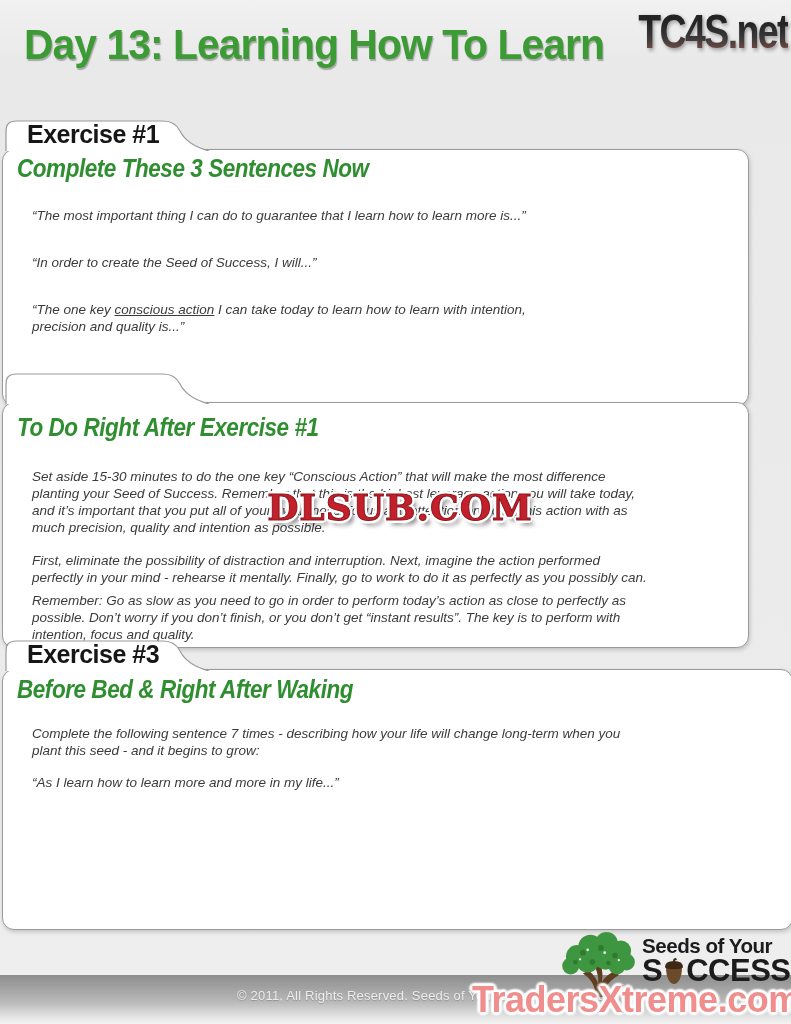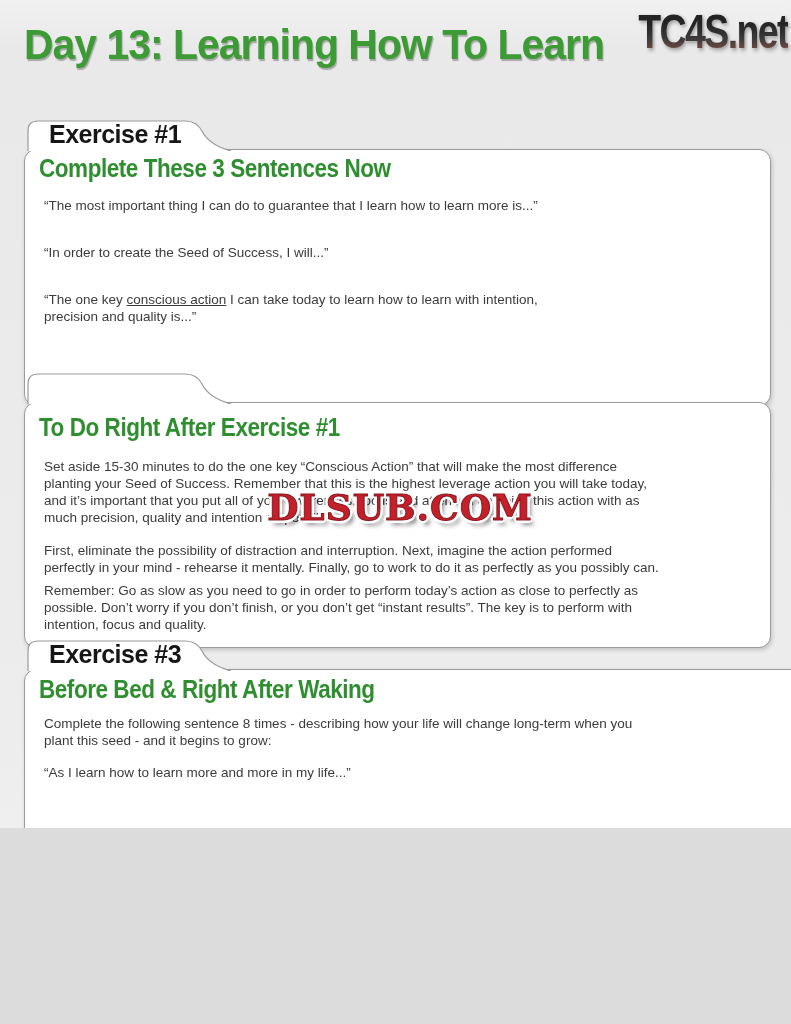--- a/index.html
+++ b/index.html
@@ -1,58 +1,59 @@
 <!DOCTYPE html>
 <html><head>
 <meta charset="utf-8">
 <style>
   html,body{margin:0;padding:0;}
   body{font-family:"Liberation Sans", sans-serif; background:#dcdcdc;}
   .page{
-    position:relative; width:791px; height:828px; margin:0 auto;
+    position:relative; width:791px; height:1024px; margin:0 auto;
     background:linear-gradient(180deg,#f1f1f1 0%,#e9e9e9 6%,#ececec 80%,#efefef 100%);
     overflow:hidden;
   }
   
   .page-title{
     position:absolute; left:24px; top:20px; z-index:2;
     font-size:43px; font-weight:800; color:#3d9b35; letter-spacing:-1px;
     transform:scaleX(.95); transform-origin:left top; white-space:nowrap;
     text-shadow:1px 2px 1px rgba(70,70,70,.4);
   }
   .wm-top{
     position:absolute; right:3px; top:4px; z-index:3;
     font-size:48px; font-weight:800; letter-spacing:-2px; white-space:nowrap;
     transform:scaleX(.78); transform-origin:right top;
     background:linear-gradient(180deg,#242424 35%,#3a3a3a 62%,#8a5044 92%);
     -webkit-background-clip:text; background-clip:text; color:transparent;
     filter:drop-shadow(2px 2px 2px rgba(0,0,0,.35));
   }
   
-  .section{position:absolute; left:24px; width:747px;}
+  .section{position:absolute; left:2px; width:747px;}
   .sec1{top:120px; height:286px; z-index:4;}
   .sec2{top:373px; height:275px; z-index:5;}
   .sec3{top:640px; height:290px; z-index:6;padding-left:44px;}
   .tab{position:absolute; left:3px; top:0; width:205px; height:31px; z-index:2;}
   .tab svg{display:block;}
   .tab-label{
     position:absolute; left:22px; top:0px; font-size:25px; font-weight:800;
     color:#161616; letter-spacing:-0.5px; white-space:nowrap;
   }
   .panel{
     position:absolute; left:0; right:0; top:29px; bottom:0;
     background:#fff; border:1px solid #9a9a9a; border-radius:12px;
     box-shadow:1px 2px 4px rgba(0,0,0,.18);
+    font-style:italic;
   }
   .panel-sub{
     position:absolute; left:14px; font-size:25px; font-weight:700; color:#2f8f30;
     letter-spacing:-0.5px; white-space:nowrap; transform:scaleX(.9); transform-origin:left top;
   }
   .body-text{
-    position:absolute; left:15px; right:14px; margin:4px;
+    position:absolute; left:15px; right:14px; margin:14px;
     font-size:13.5px; line-height:17px; color:#3b3b3b; white-space:pre-line;
   }
   .u{text-decoration:underline;}
   
   .wm-center{
     position:absolute; left:250px; top:486px; width:300px; z-index:50;
     font-family:"DejaVu Serif", serif; font-size:36px; font-weight:800;
     text-align:center; letter-spacing:1px; color:#c2202a; white-space:nowrap;
     -webkit-text-stroke:1px #8e141c;
     text-shadow:
@@ -137,21 +138,21 @@
   <div class="section sec3">
     <div class="tab">
       <svg width="205" height="31" viewBox="0 0 205 31">
         <path d="M1,31 L1,11 Q1,1 11,1 L158,1 Q170,1 175,11 Q182,25 204,31 Z" fill="#ffffff"></path>
         <path d="M1,31 L1,11 Q1,1 11,1 L158,1 Q170,1 175,11 Q182,25 204,31" fill="none" stroke="#9a9a9a" stroke-width="1.2"></path>
       </svg>
       <div class="tab-label">Exercise #3</div>
     </div>
     <div class="panel">
       <div class="panel-sub" style="top:5px">Before Bed &amp; Right After Waking</div>
-      <p class="body-text" style="top:41px">Complete the following sentence 8 times - describing how your life will change long-term when you
+      <p class="body-text" style="top:41px">Complete the following sentence 7 times - describing how your life will change long-term when you
 plant this seed - and it begins to grow:</p>
       <p class="body-text" style="top:90px">“As I learn how to learn more and more in my life...”</p>
     </div>
   </div>
 
   <div class="wm-center">DLSUB.COM</div>
 
   <div class="footer-bar"></div>
   <div class="footer-copy">© 2011, All Rights Reserved. Seeds of Your Success is a Trademark of</div>
 

